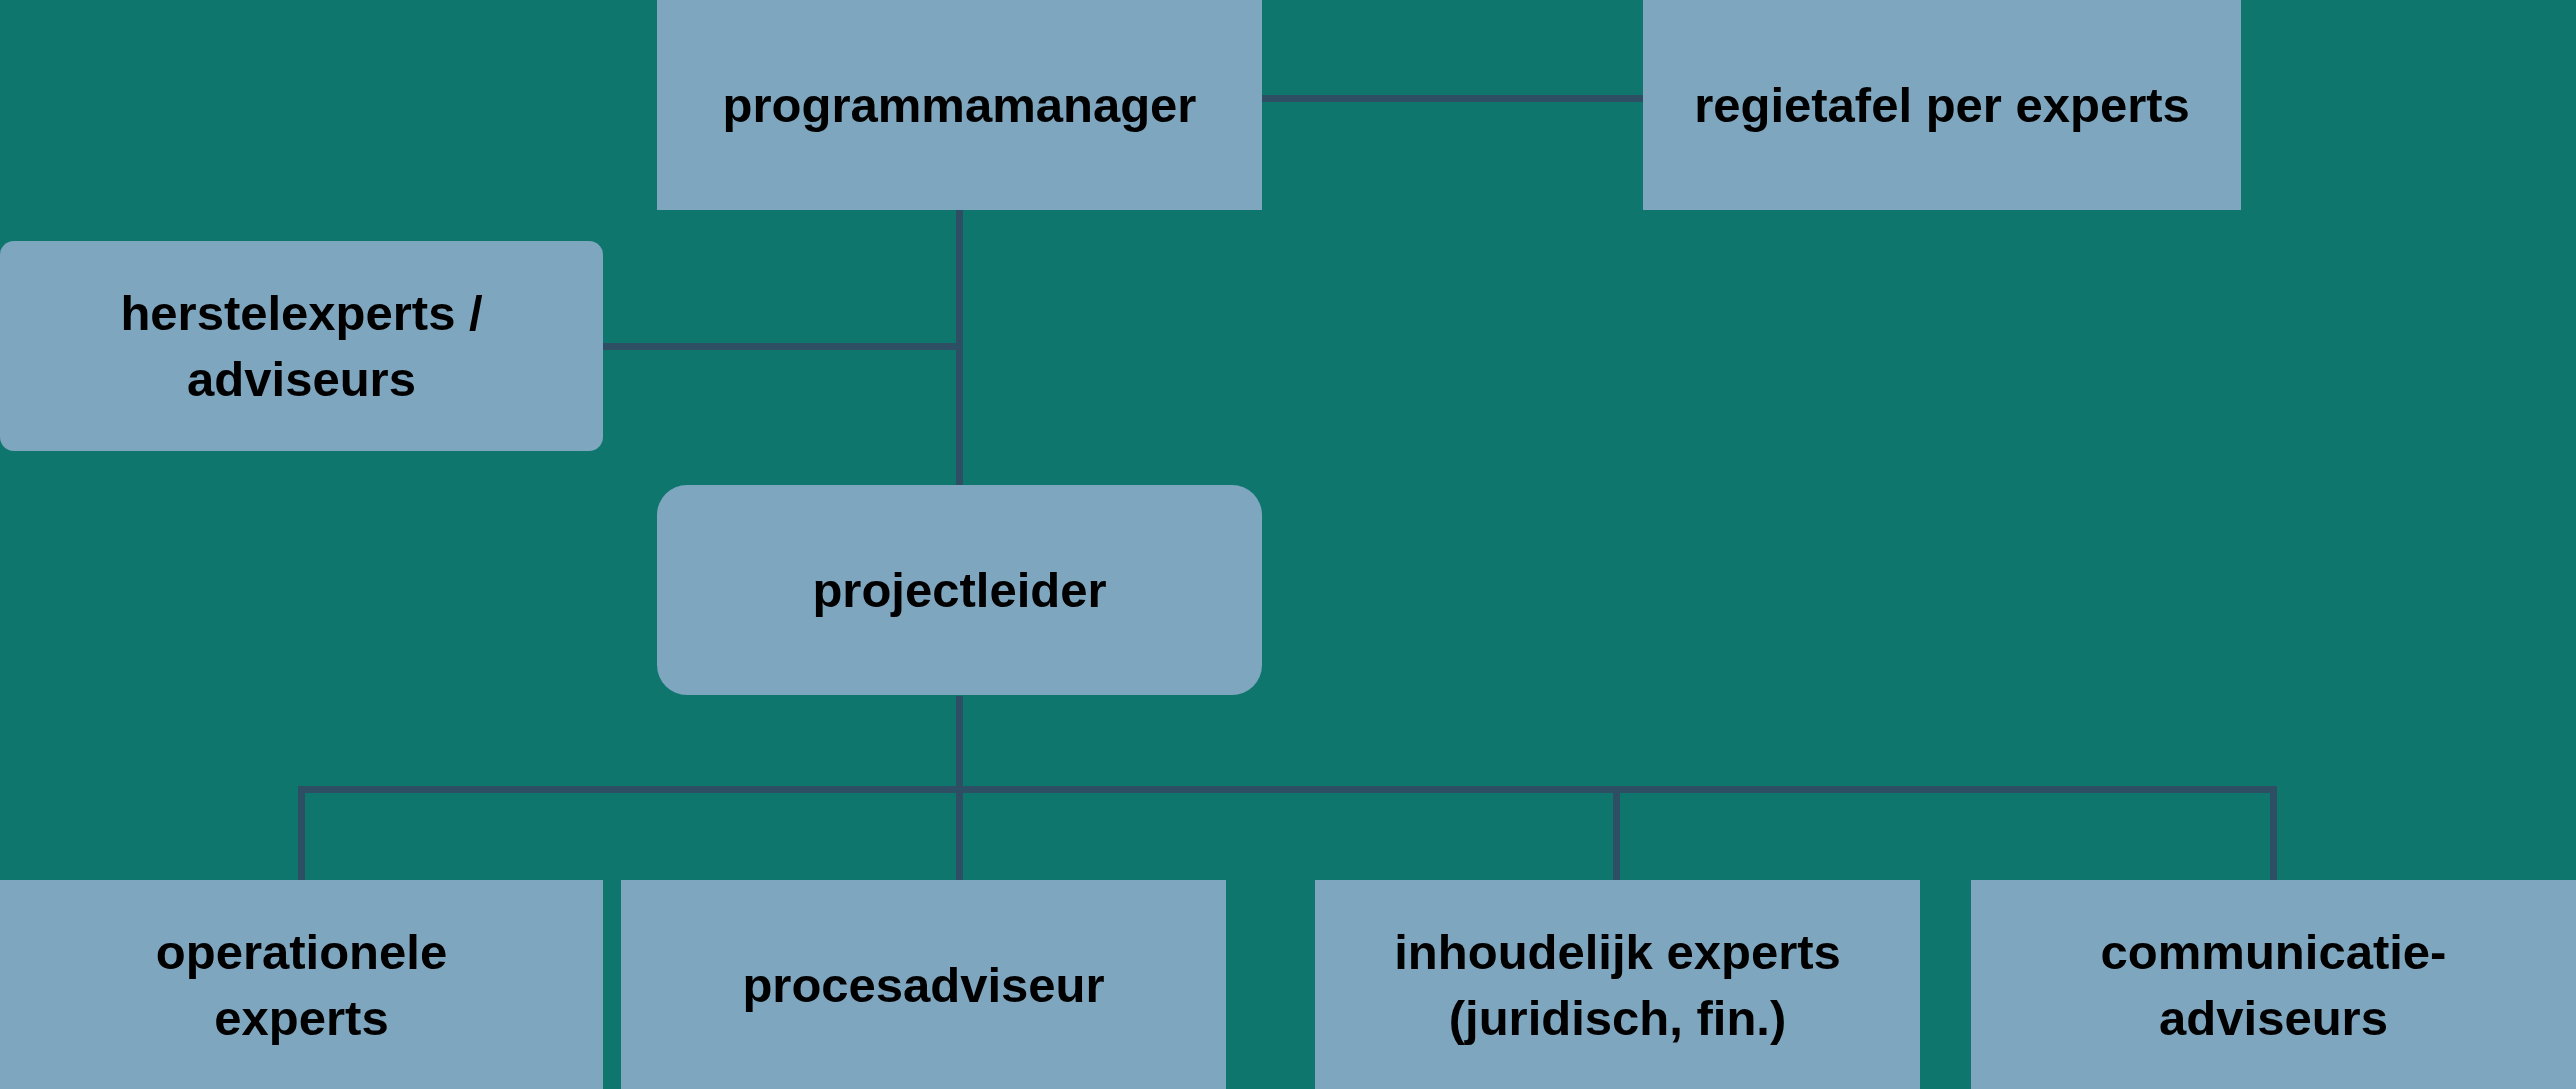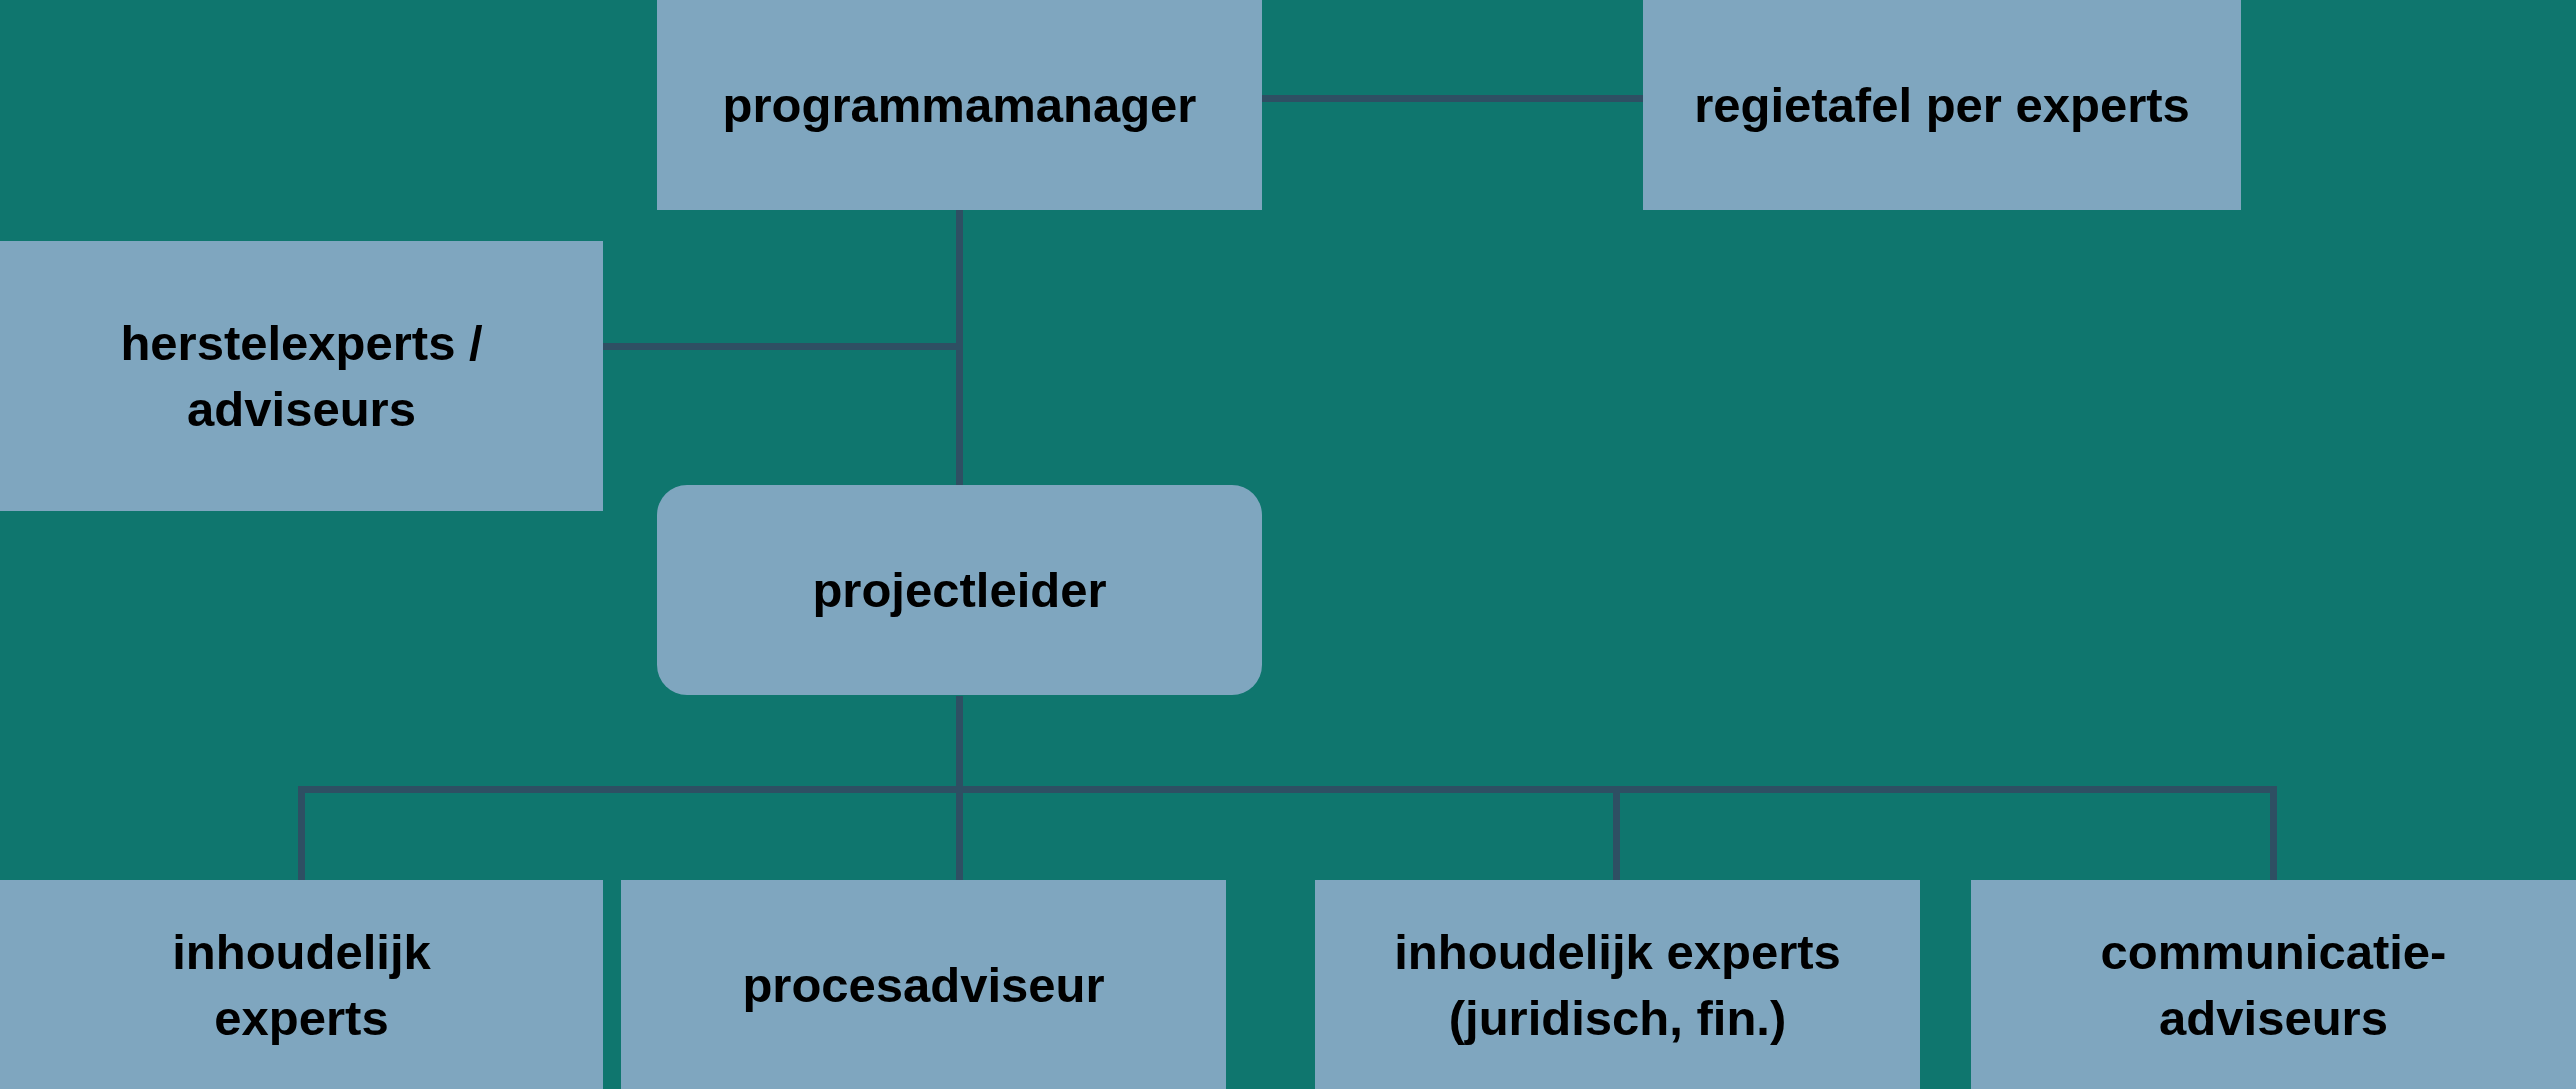--- a/index.html
+++ b/index.html
@@ -32,21 +32,21 @@
     padding: 0 17.7px;
   }
   .connector {
     position: absolute;
     background: #2e4f63;
   }
 
   
   #n-programmamanager { left: 657px;  top: 0px;   width: 605px; height: 210px; }
   #n-regietafel       { left: 1643px; top: 0px;   width: 598px; height: 210px; }
-  #n-herstelexperts   { left: 0px;    top: 241px; width: 603px; height: 270px; }
+  #n-herstelexperts   { left: 0px;    top: 241px; width: 603px; height: 210px; border-radius: 14px; }
   #n-projectleider    { left: 657px;  top: 485px; width: 605px; height: 210px; border-radius: 30px; }
   #n-operationele     { left: 0px;    top: 880px; width: 603px; height: 210px; }
   #n-procesadviseur   { left: 621px;  top: 880px; width: 605px; height: 210px; text-align: center; }
   #n-inhoudelijk      { left: 1315px; top: 880px; width: 605px; height: 210px; }
   #n-communicatie     { left: 1971px; top: 880px; width: 605px; height: 210px; }
 
   
   #c-pm-regietafel    { left: 1261px; top: 95px; width: 382px;  height: 7px; }
   #c-pm-projectleider { left: 956px; top: 210px; width: 7px;    height: 275px; }
   #c-herstel-stem     { left: 603px;  top: 343px; width: 356px;  height: 7px; }
@@ -81,21 +81,21 @@
   <div class="node" id="n-herstelexperts">
     <span class="label">herstelexperts /
 adviseurs</span>
   </div>
 
   <div class="node" id="n-projectleider">
     <span class="label">projectleider</span>
   </div>
 
   <div class="node" id="n-operationele">
-    <span class="label">inhoudelijk
+    <span class="label">operationele
 experts</span>
   </div>
 
   <div class="node" id="n-procesadviseur">
     <span class="label">procesadviseur</span>
   </div>
 
   <div class="node" id="n-inhoudelijk">
     <span class="label">inhoudelijk experts
 (juridisch, fin.)</span>

